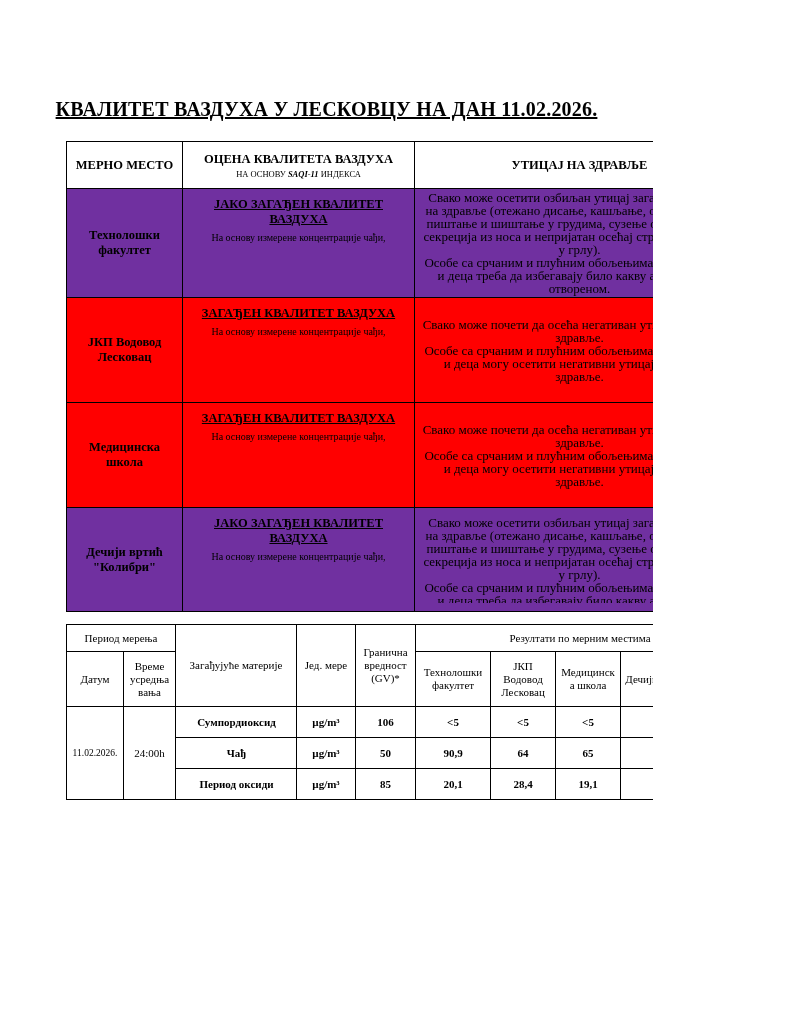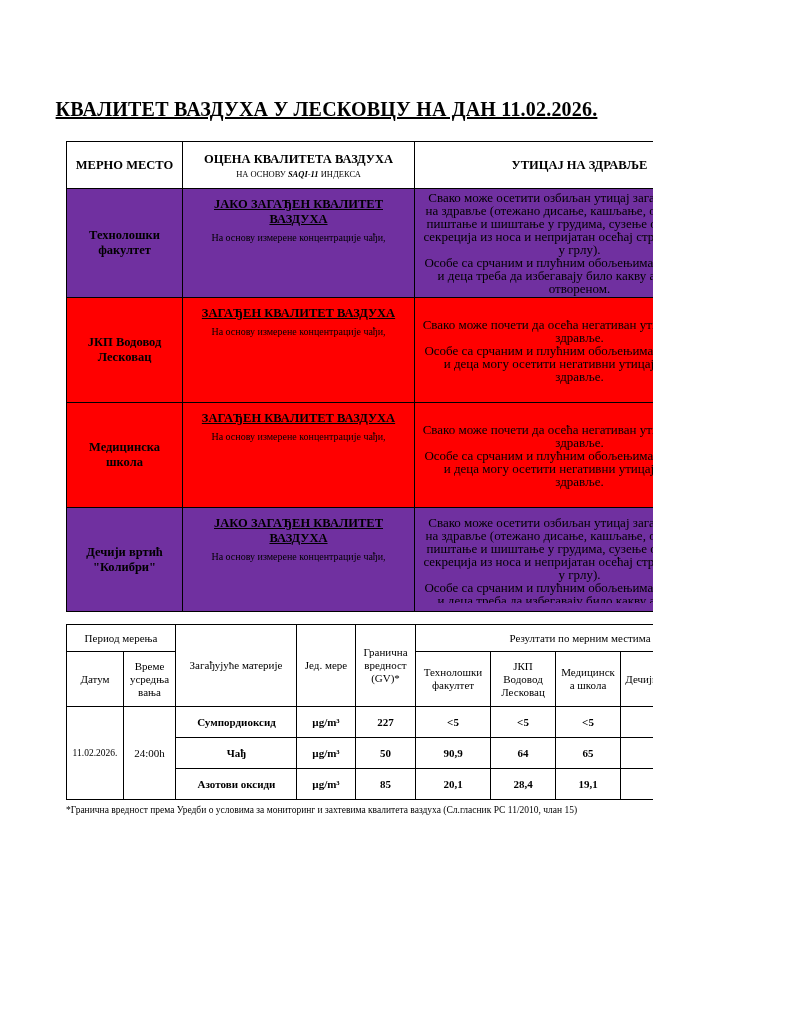--- a/index.html
+++ b/index.html
@@ -154,42 +154,41 @@
         <th>Технолошки факултет</th>
         <th>ЈКП Водовод Лесковац</th>
         <th>Медицинска школа</th>
         <th>Дечији вртић "Колибри"</th>
       </tr>
       <tr class="d">
         <td rowspan="3" class="date">11.02.2026.</td>
         <td rowspan="3" class="time">24:00h</td>
         <td class="pol">Сумпордиоксид</td>
         <td class="unit">µg/m³</td>
-        <td class="num">227</td>
+        <td class="num">106</td>
         <td class="num">&lt;5</td>
         <td class="num">&lt;5</td>
         <td class="num">&lt;5</td>
         <td class="num">&lt;5</td>
       </tr>
       <tr class="d">
         <td class="pol">Чађ</td>
         <td class="unit">µg/m³</td>
         <td class="num">50</td>
         <td class="num">90,9</td>
         <td class="num">64</td>
         <td class="num">65</td>
         <td class="num">91,3</td>
       </tr>
       <tr class="d">
-        <td class="pol">Азотови оксиди</td>
+        <td class="pol">Период оксиди</td>
         <td class="unit">µg/m³</td>
         <td class="num">85</td>
         <td class="num">20,1</td>
         <td class="num">28,4</td>
         <td class="num">19,1</td>
         <td class="num">47,7</td>
       </tr>
     </tbody>
   </table>
 
-  <div class="footnote">*Гранична вредност према Уредби о условима за мониторинг и захтевима квалитета ваздуха (Сл.гласник РС 11/2010, члан 15)</div>
 
 </div>
 
 </body></html>

